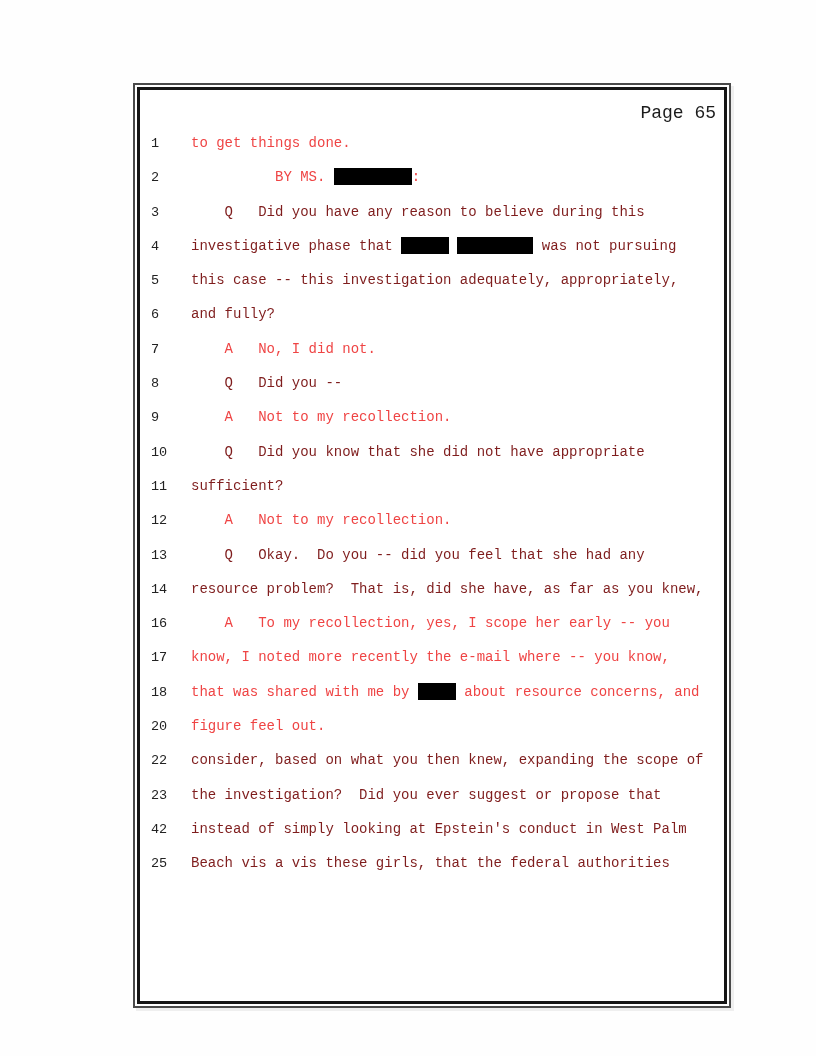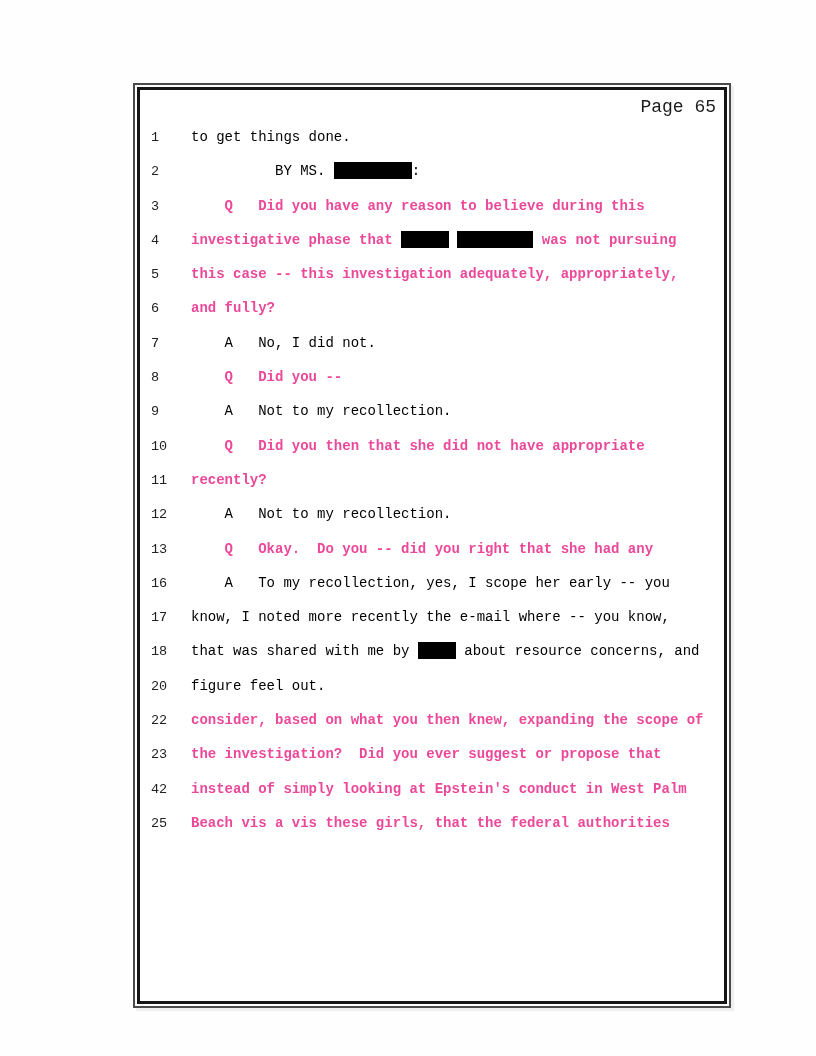--- a/index.html
+++ b/index.html
@@ -28,21 +28,21 @@
     border: 2px solid #4a4a4a;
     padding: 2px;
     background: #ffffff;
     box-shadow: 3px 3px 0 rgba(0,0,0,0.06);
   }
   .frame-inner {
     width: 100%;
     height: 100%;
     box-sizing: border-box;
     border: 3px solid #161616;
-    padding-top: 6px;
+    padding-top: 12px;
     overflow: hidden;
   }
   .page-label {
     text-align: right;
     padding-right: 8px;
     font-size: 18px;
     line-height: 22px;
     height: 22px;
     color: #1c1c1c;
     white-space: pre;
@@ -60,25 +60,25 @@
     flex: none;
     width: 51px;
     box-sizing: border-box;
     padding-left: 11px;
     font-size: 13.5px;
     color: #222222;
   }
   .content {
     flex: 1;
     white-space: pre;
-    color: #000000;
+    color: #ef4444;
   }
   .line.bold .content {
-    font-weight: bold;
-    color: #ec4899;
+    font-weight: normal;
+    color: #7f1d1d;
   }
   .redaction {
     display: inline-block;
     height: 17px;
     background: #000000;
     vertical-align: -4px;
   }
 </style>
 </head>
 <body>
@@ -119,33 +119,37 @@
           <div class="line bold">
             <span class="num">8</span>
             <span class="content">    Q   Did you --</span>
           </div>
           <div class="line">
             <span class="num">9</span>
             <span class="content">    A   Not to my recollection.</span>
           </div>
           <div class="line bold">
             <span class="num">10</span>
-            <span class="content">    Q   Did you then that she did not have appropriate</span>
+            <span class="content">    Q   Did you know that she did not have appropriate</span>
           </div>
           <div class="line bold">
             <span class="num">11</span>
-            <span class="content">recently?</span>
+            <span class="content">sufficient?</span>
           </div>
           <div class="line">
             <span class="num">12</span>
             <span class="content">    A   Not to my recollection.</span>
           </div>
           <div class="line bold">
             <span class="num">13</span>
-            <span class="content">    Q   Okay.  Do you -- did you right that she had any</span>
+            <span class="content">    Q   Okay.  Do you -- did you feel that she had any</span>
+          </div>
+          <div class="line bold">
+            <span class="num">14</span>
+            <span class="content">resource problem?  That is, did she have, as far as you knew,</span>
           </div>
           <div class="line">
             <span class="num">16</span>
             <span class="content">    A   To my recollection, yes, I scope her early -- you</span>
           </div>
           <div class="line">
             <span class="num">17</span>
             <span class="content">know, I noted more recently the e-mail where -- you know,</span>
           </div>
           <div class="line">

